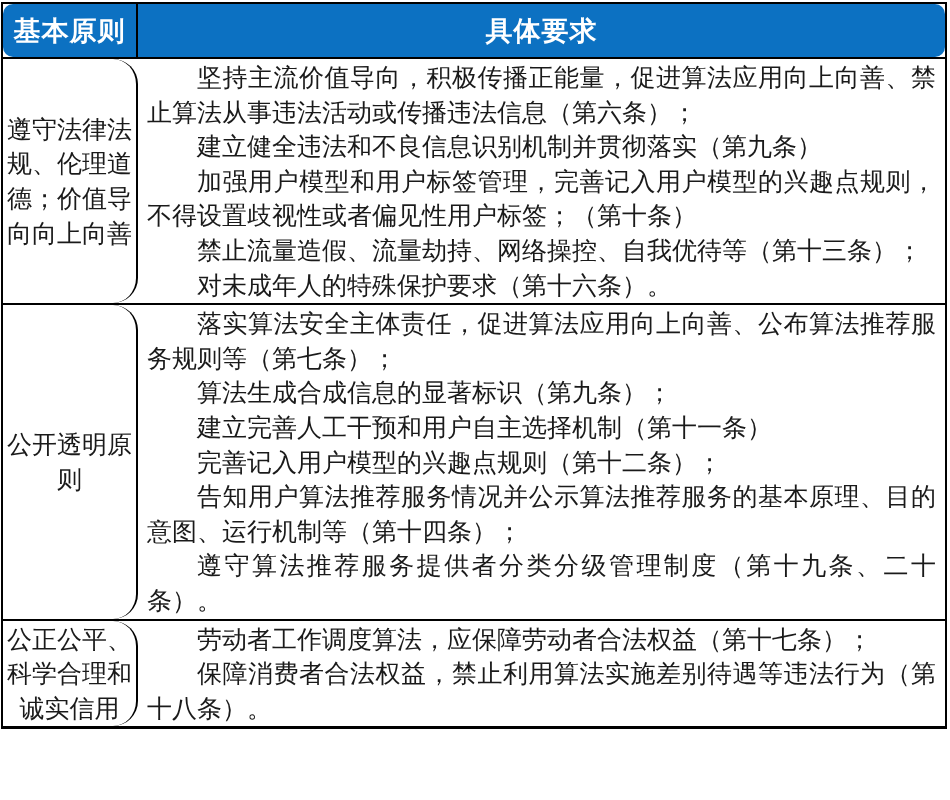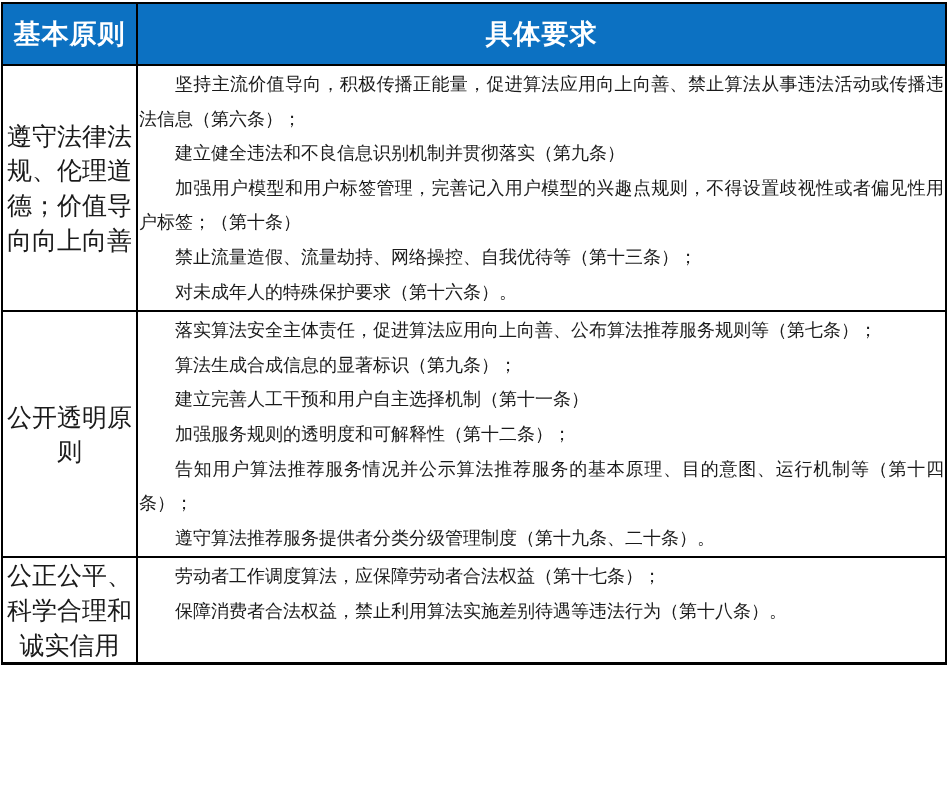--- a/index.html
+++ b/index.html
@@ -24,48 +24,50 @@
   .c1 {
     width: 135px;
     flex: none;
     box-sizing: border-box;
     border-right: 2px solid var(--border, #000000);
   }
   .c2 { flex: 1; min-width: 0; }
   .head {
     background: var(--header-bg, #0c71c2);
     color: var(--header-text, #ffffff);
-    height: 60px;
+    height: 53px;
+    border-radius: 10px;
   }
   .hcell {
     display: flex;
     align-items: center;
     justify-content: center;
     font-size: 27px;
     font-weight: bold;
     letter-spacing: 1px;
   }
   .principle {
     display: flex;
     align-items: center;
     justify-content: center;
     padding: 0 2px;
+    border-radius: 25px;
   }
   .principle span {
     display: block;
     text-align: center;
     font-size: 25px;
     line-height: 34.6px;
     color: var(--body-text, #1a1a1a);
   }
   .reqs {
-    padding: 1px 1px;
+    padding: 1px 9px;
     text-align: justify;
     text-justify: inter-character;
-    font-size: 18px;
+    font-size: 25px;
     line-height: 34.6px;
     color: var(--body-text, #1a1a1a);
   }
   .reqs p {
     margin: 0;
     text-indent: 2em;
     word-break: normal;
     overflow-wrap: break-word;
   }
 </style>
@@ -93,21 +95,21 @@
   </div>
 
   <div class="row">
     <div class="c1 principle">
       <span>公开透明原则</span>
     </div>
     <div class="c2 reqs">
       <p>落实算法安全主体责任，促进算法应用向上向善、公布算法推荐服务规则等（第七条）；</p>
       <p>算法生成合成信息的显著标识（第九条）；</p>
       <p>建立完善人工干预和用户自主选择机制（第十一条）</p>
-      <p>加强服务规则的透明度和可解释性（第十二条）；</p>
+      <p>完善记入用户模型的兴趣点规则（第十二条）；</p>
       <p>告知用户算法推荐服务情况并公示算法推荐服务的基本原理、目的意图、运行机制等（第十四条）；</p>
       <p>遵守算法推荐服务提供者分类分级管理制度（第十九条、二十条）。</p>
     </div>
   </div>
 
   <div class="row">
     <div class="c1 principle">
       <span>公正公平、科学合理和诚实信用</span>
     </div>
     <div class="c2 reqs">

